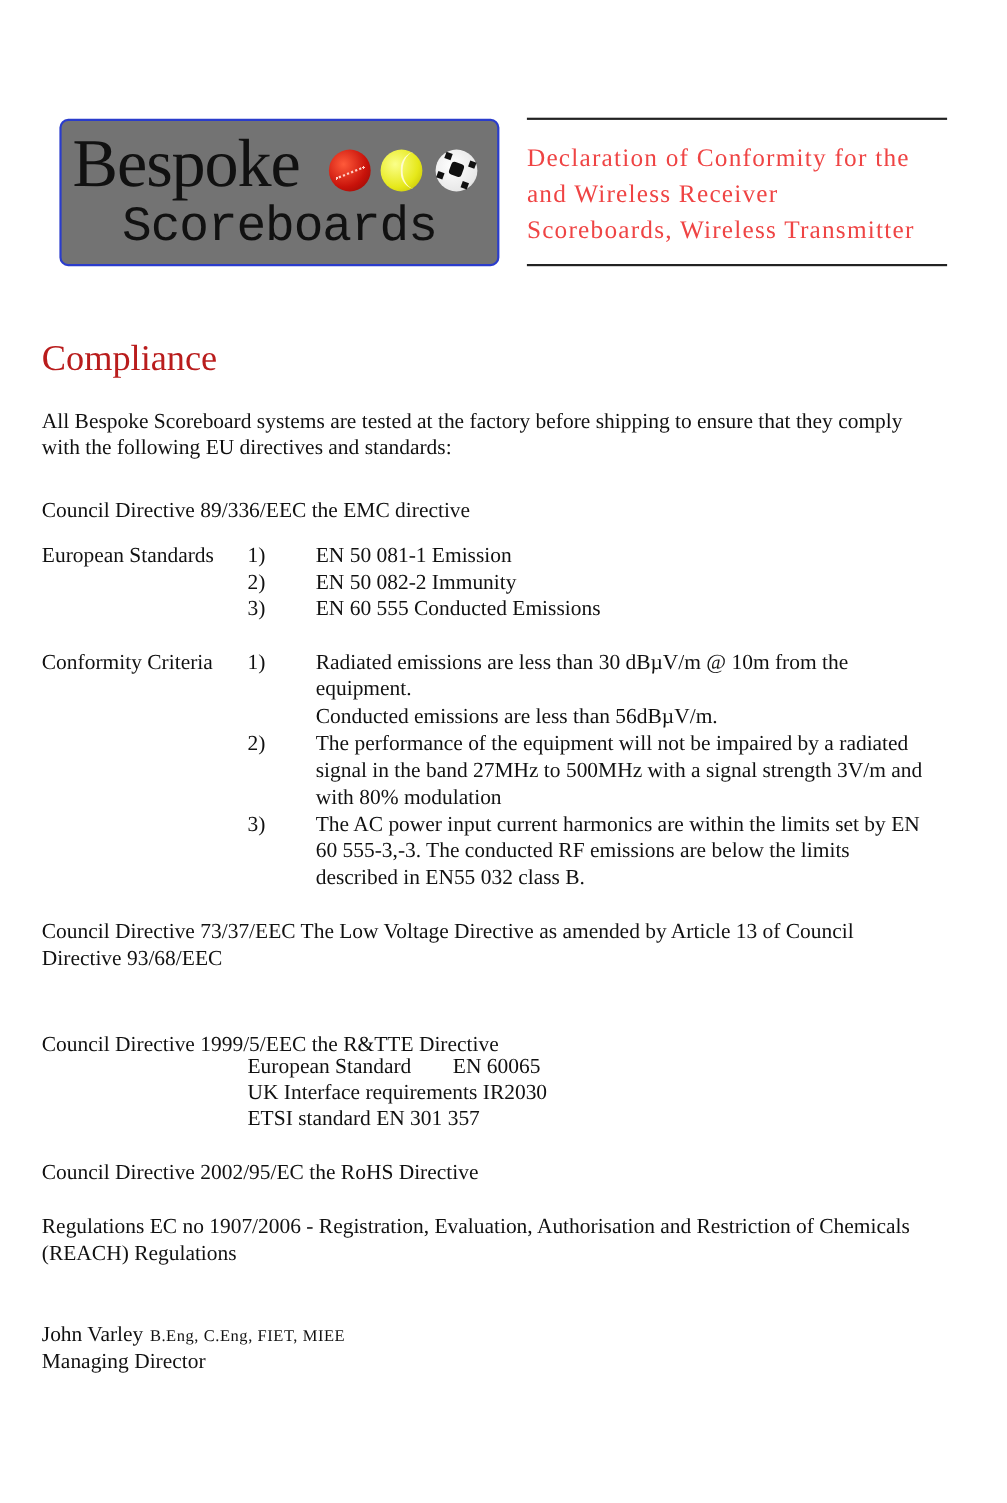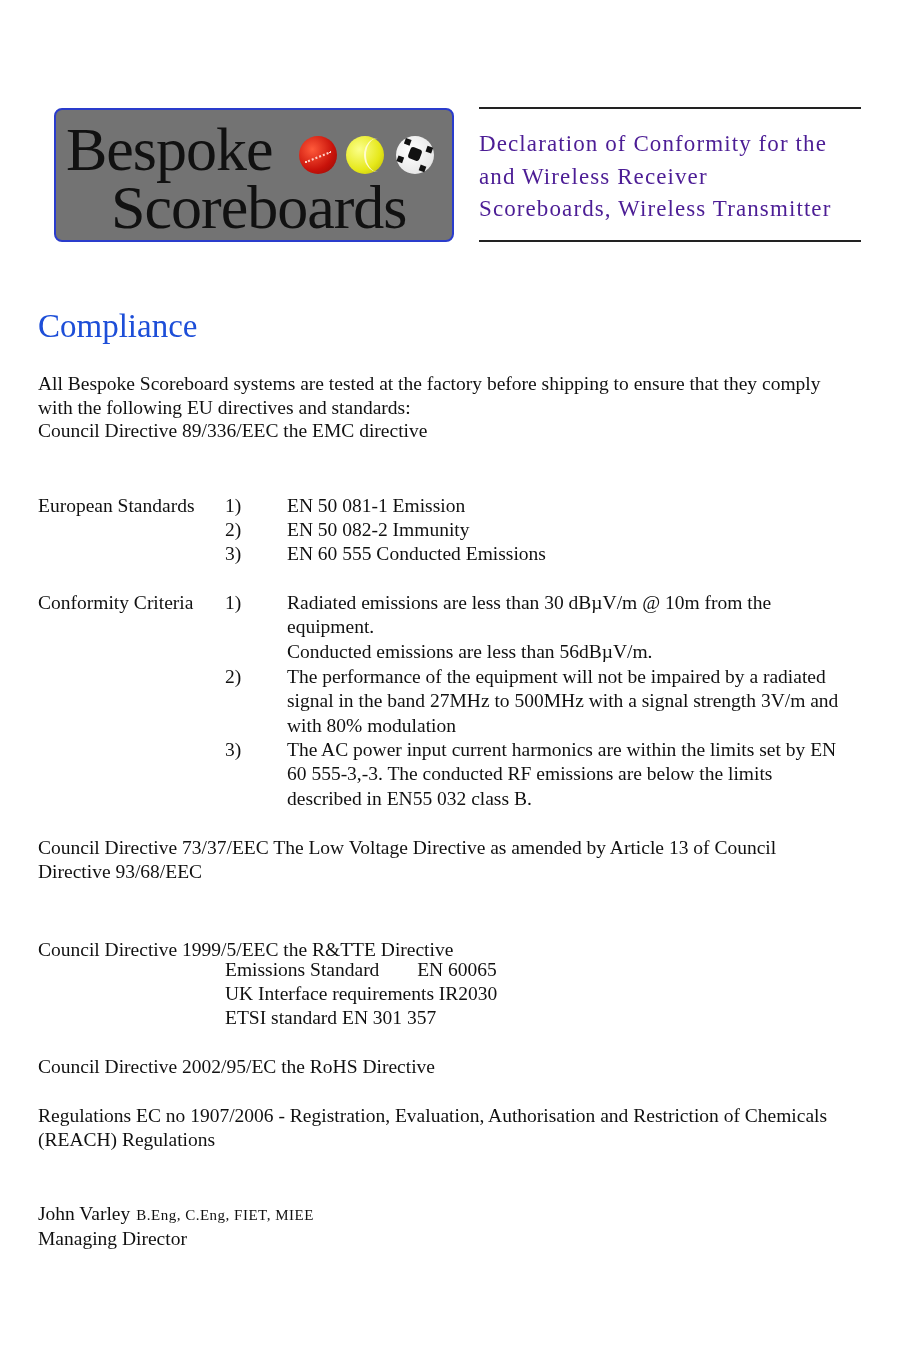--- a/index.html
+++ b/index.html
@@ -11,22 +11,22 @@
       position: absolute; left: 54px; top: 108px; width: 400px; height: 134px;
       border: 2px solid #2a3ccc; border-radius: 8px; box-sizing: border-box;
       background: #737373;
       text-align: right;
     }
     .logo-line1 {
       position: absolute; left: 10px; top: 8px; font-size: 62px; line-height: 62px;
       letter-spacing: -1px; color: #111;
     }
     .logo-line2 {
-      position: absolute; left: 55px; top: 66px; font-size: 62px; line-height: 62px;
-      letter-spacing: -1px; color: #111;
+      position: absolute; left: 55px; top: 66px; font-size: 45px; line-height: 62px;
+      letter-spacing: -1px; color: #111; font-family: Liberation Mono, monospace;
     }
     .ball { position: absolute; top: 26px; width: 38px; height: 38px; border-radius: 50%; }
     .ball.cricket { left: 243px; background: radial-gradient(circle at 35% 35%, #ff5a3a, #c8120a 60%, #8a0a05); }
     .ball.cricket::after {
       content: ""; position: absolute; left: 6px; top: 20px; width: 28px; height: 4px;
       transform: rotate(-22deg); border-top: 2px dotted #ffd2c8;
     }
     .ball.tennis { left: 290px; background: radial-gradient(circle at 35% 35%, #fbff8a, #e6e81a 60%, #b9b500); }
     .ball.tennis::after {
       content: ""; position: absolute; left: 18px; top: 2px; width: 26px; height: 34px;
@@ -36,23 +36,23 @@
     .ball.soccer::before {
       content: ""; position: absolute; left: 13px; top: 12px; width: 12px; height: 12px;
       background: #111; border-radius: 3px; transform: rotate(20deg);
       box-shadow: -11px -9px 0 -3px #111, 12px -9px 0 -3px #111, -12px 10px 0 -3px #111, 12px 11px 0 -3px #111;
     }
     .rule { position: absolute; left: 479px; width: 382px; height: 0; border-top: 2px solid #222; }
     .rule.top { top: 107px; }
     .rule.bottom { top: 240px; }
     .decl {
       position: absolute; left: 479px; top: 128px; width: 400px;
-      font-size: 23px; line-height: 32.5px; letter-spacing: 1.1px; color: #4c1d95;
+      font-size: 23px; line-height: 32.5px; letter-spacing: 1.1px; color: #ef4444;
     }
-    .h1 { position: absolute; left: 38px; top: 306px; font-size: 33px; line-height: 40px; color: #1d4ed8; }
+    .h1 { position: absolute; left: 38px; top: 306px; font-size: 33px; line-height: 40px; color: #b91c1c; }
     .p { position: absolute; left: 38px; font-size: 19.5px; line-height: 24.3px; color: #111; white-space: nowrap; }
     .row { position: absolute; left: 38px; font-size: 19.5px; line-height: 24.3px; color: #111; }
     .row .lbl { position: absolute; left: 0; white-space: nowrap; }
     .row .num { position: absolute; left: 187px; white-space: nowrap; }
     .row .txt { position: absolute; left: 249px; width: 600px; }
     .sub { position: absolute; left: 225px; font-size: 19.5px; line-height: 24.3px; white-space: nowrap; }
     .quals { font-size: 15px; letter-spacing: 0.5px; margin-left: 6px; margin-top: 31px; }
   </style>
 </head>
 <body>
@@ -71,21 +71,21 @@
   <div>and Wireless Receiver</div>
   <div>Scoreboards, Wireless Transmitter</div>
 </div>
 <div class="rule bottom"></div>
 
 <div class="h1">Compliance</div>
 
 <div class="p" style="top:372px;">All Bespoke Scoreboard systems are tested at the factory before shipping to ensure that they comply</div>
 <div class="p" style="top:396px;">with the following EU directives and standards:</div>
 
-<div class="p" style="top:419px;">Council Directive 89/336/EEC the EMC directive</div>
+<div class="p" style="top:453px;">Council Directive 89/336/EEC the EMC directive</div>
 
 <div class="row" style="top:494px;">
   <span class="lbl">European Standards</span>
   <span class="num">1)</span>
   <span class="txt">EN 50 081-1 Emission</span>
 </div>
 <div class="row" style="top:518px;">
   <span class="num">2)</span>
   <span class="txt">EN 50 082-2 Immunity</span>
 </div>
@@ -118,21 +118,21 @@
     <div>60 555-3,-3. The conducted RF emissions are below the limits</div>
     <div>described in EN55 032 class B.</div>
   </div>
 </div>
 
 <div class="p" style="top:836px;">Council Directive 73/37/EEC The Low Voltage Directive as amended by Article 13 of Council</div>
 <div class="p" style="top:860px;">Directive 93/68/EEC</div>
 
 <div class="p" style="top:938px;">Council Directive 1999/5/EEC the R&amp;TTE Directive</div>
 <div class="sub" style="top:958px;">
-  <span>Emissions Standard</span>
+  <span>European Standard</span>
   <span style="display:inline-block;width:28px;"></span>
   <span>EN 60065</span>
 </div>
 <div class="sub" style="top:982px;">UK Interface requirements IR2030</div>
 <div class="sub" style="top:1006px;">ETSI standard EN 301 357</div>
 
 <div class="p" style="top:1055px;">Council Directive 2002/95/EC the RoHS Directive</div>
 
 <div class="p" style="top:1104px;">Regulations EC no 1907/2006 - Registration, Evaluation, Authorisation and Restriction of Chemicals</div>
 <div class="p" style="top:1128px;">(REACH) Regulations</div>

